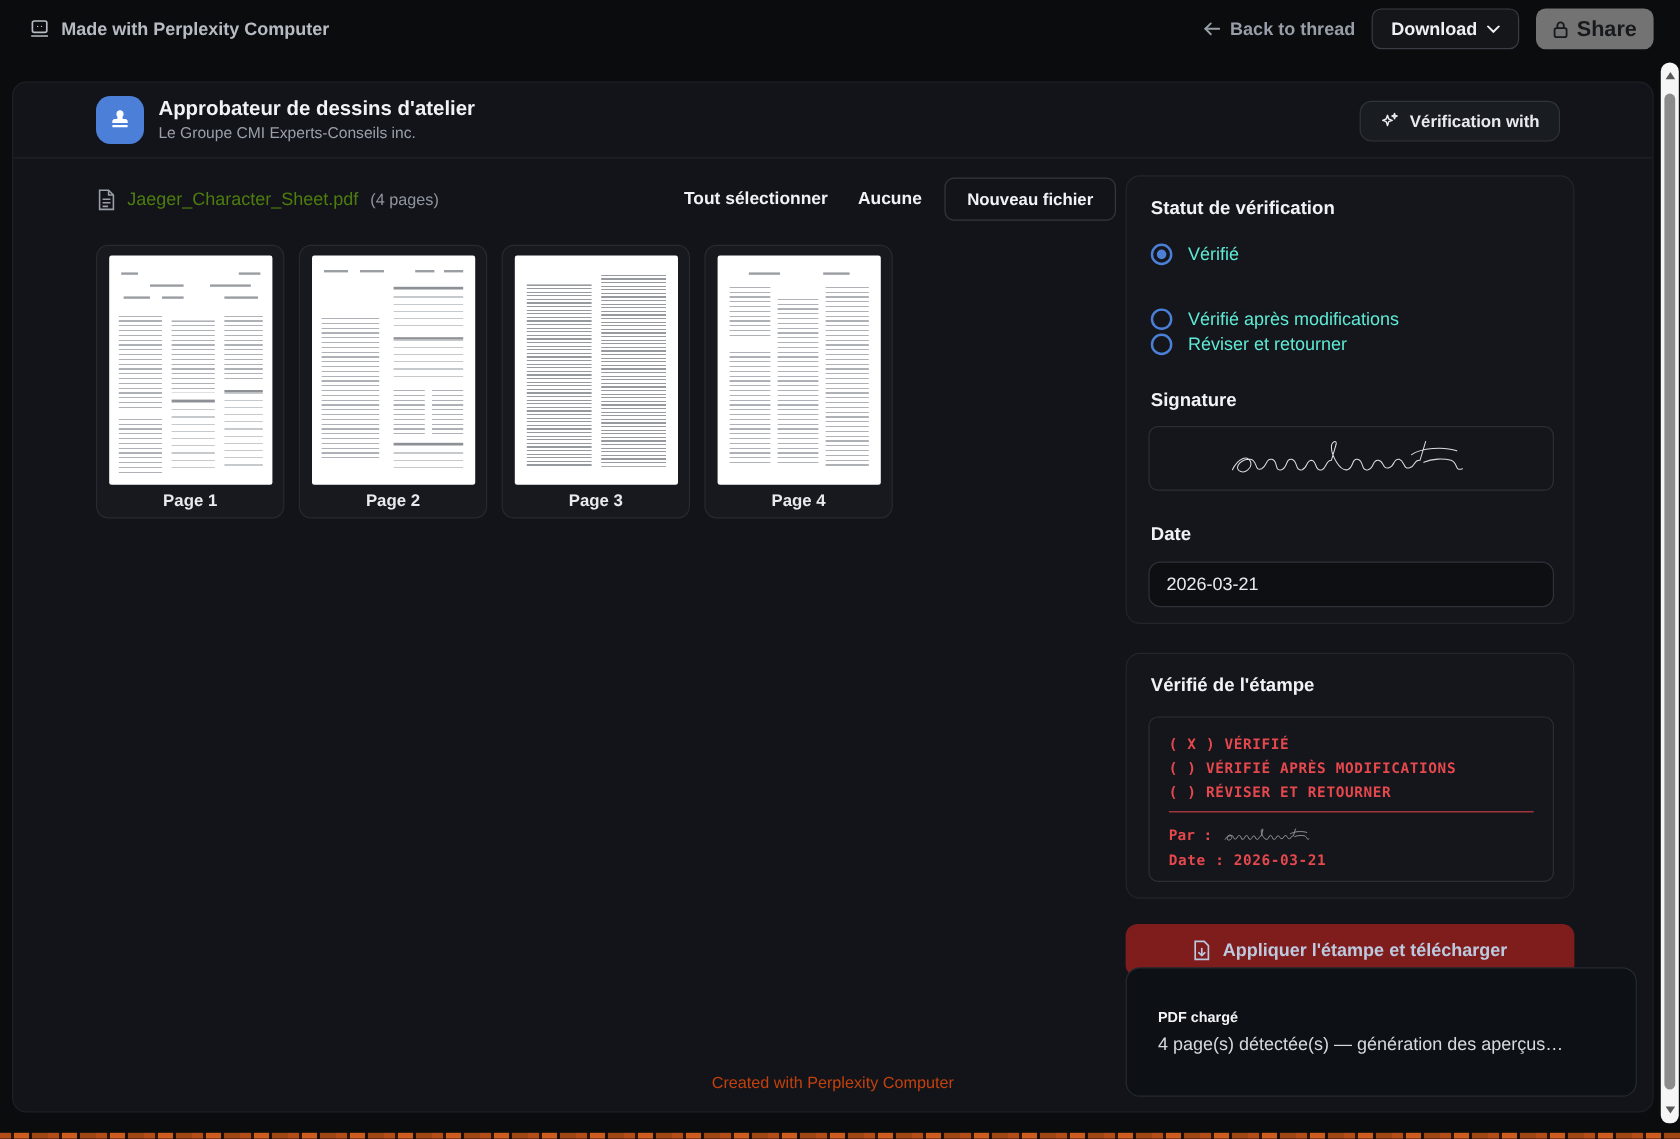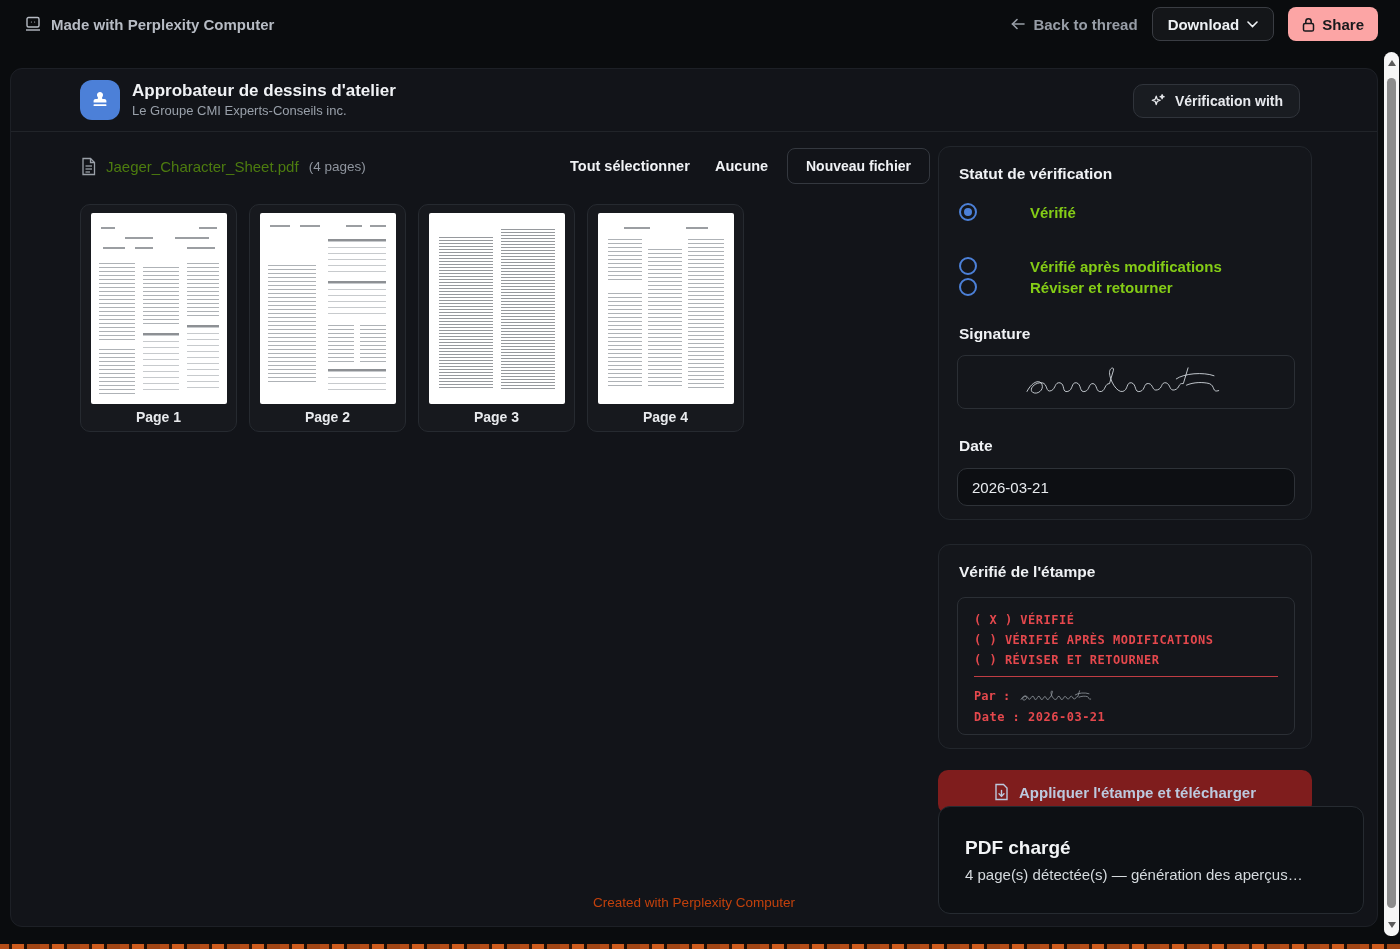--- a/index.html
+++ b/index.html
@@ -5,21 +5,21 @@
   * { margin:0; padding:0; box-sizing:border-box; }
   html,body { width:1400px; height:949px; overflow:hidden; }
   body { background:#0a0c0e; font-family:"Liberation Sans", sans-serif; color:#eef1f4; position:relative; }
 
   
   .topbar { position:absolute; left:0; top:0; width:1400px; height:48px; display:flex; align-items:center; }
   .topbar-left { display:flex; align-items:center; gap:9px; margin-left:24px; color:#b7bcc4; font-size:15px; font-weight:600; }
   .topbar-right { position:absolute; right:22px; top:0; height:48px; display:flex; align-items:center; gap:14px; }
   .back-link { display:flex; align-items:center; gap:7px; color:#989ea7; font-size:15px; font-weight:600; cursor:pointer; }
   .btn-download { display:flex; align-items:center; gap:8px; background:#141619; border:1px solid #3a3d43; border-radius:8px; height:34px; padding:0 15px; color:#eef1f4; font-size:15px; font-weight:600; cursor:pointer; }
-  .btn-share { display:flex; align-items:center; gap:7px; background:#fca5a5; border:none; border-radius:8px; height:34px; padding:0 14px; color:#17191c; font-size:15px; font-weight:700; cursor:pointer; }
+  .btn-share { display:flex; align-items:center; gap:7px; background:#737373; border:none; border-radius:8px; height:34px; padding:0 14px; color:#17191c; font-size:18px; font-weight:700; cursor:pointer; }
 
   
   .card { position:absolute; left:10px; top:68px; width:1368px; height:859px; background:#121419; border:1px solid #1d2026; border-radius:12px; }
   .card-header { position:absolute; left:0; top:0; width:100%; height:63px; border-bottom:1px solid #212429; }
   .app-icon { position:absolute; left:69px; top:11px; width:40px; height:40px; border-radius:12px; background:#4c80d8; display:flex; align-items:center; justify-content:center; }
   .app-title { position:absolute; left:121px; top:12px; font-size:17px; font-weight:700; color:#f0f2f5; }
   .app-subtitle { position:absolute; left:121px; top:34px; font-size:13px; color:#99a0aa; }
   .btn-autoverify { position:absolute; right:77px; top:15px; height:34px; display:flex; align-items:center; gap:9px; padding:0 16px; background:#191c21; border:1px solid #30343b; border-radius:10px; color:#e8eaee; font-size:14px; font-weight:600; cursor:pointer; }
 
   
@@ -42,33 +42,33 @@
   .hd { position:absolute; background:#9b9ea2; height:2px; }
 
   
   .panel { position:absolute; left:927px; width:374px; background:#14161b; border:1px solid #22262c; border-radius:12px; }
   .panel-status { top:77px; height:374px; }
   .panel-stamp { top:475px; height:205px; }
   .panel-title { position:absolute; left:20px; font-size:15.5px; font-weight:700; color:#f0f2f5; }
   .radio-row { position:absolute; left:20px; display:flex; align-items:center; gap:13px; cursor:pointer; }
   .radio { width:18px; height:18px; border-radius:50%; border:2px solid #4c80d8; position:relative; flex:0 0 auto; }
   .radio.checked::after { content:""; position:absolute; left:3px; top:3px; width:8px; height:8px; border-radius:50%; background:#4c80d8; }
-  .radio-label { font-size:15px; font-weight:700; color:#84cc16;margin-left:40px; }
+  .radio-label { font-size:15px; font-weight:400; color:#5eead4; }
   .sig-box { position:absolute; left:18px; top:208px; width:338px; height:54px; border:1px solid #2b2f35; border-radius:8px; background:#14161b; display:flex; align-items:center; justify-content:center; }
   .date-input { position:absolute; left:18px; top:321px; width:338px; height:38px; background:#0d0f13; border:1px solid #2e3238; border-radius:10px; color:#e8ebef; font-size:15px; padding:0 14px; font-family:"Liberation Sans", sans-serif; }
 
   .stamp-box { position:absolute; left:18px; top:52px; width:338px; height:138px; border:1px solid #2b2f35; border-radius:8px; padding:12px 16px; font-family:"DejaVu Sans Mono", monospace; }
   .stamp-line { font-size:12px; font-weight:700; color:#e5484d; line-height:20px; letter-spacing:0.5px; white-space:pre; }
   .stamp-sep { border:none; border-top:1px solid #c03d44; margin:6px 0 8px 0; }
   .stamp-par { font-size:12px; font-weight:700; color:#e5484d; line-height:22px; display:flex; align-items:center; gap:1px; }
 
   .btn-apply { position:absolute; left:927px; top:701px; width:374px; height:44px; background:#7f1d1d; border:none; border-radius:10px; color:#bcc9de; font-size:15px; font-weight:700; display:flex; align-items:center; justify-content:center; gap:10px; cursor:pointer; z-index:1; }
 
   .toast { position:absolute; left:927px; top:737px; width:426px; height:108px; background:#0d1014; border:1px solid #262b31; border-radius:12px; display:flex; flex-direction:column; justify-content:center; gap:7px; padding:0 26px; z-index:5; }
-  .toast-title { font-size:19px; font-weight:700; color:#f2f4f6; }
+  .toast-title { font-size:12px; font-weight:700; color:#f2f4f6; }
   .toast-msg { font-size:15px; color:#d5dade; }
 
   .footer-note { position:absolute; left:0; bottom:16px; width:100%; text-align:center; font-size:13.5px; color:#c2410c; }
 
   
   .scrollbar { position:absolute; left:1384px; top:52px; width:15px; height:884px; background:#f6f6f6; border-radius:8px 8px 7px 7px; z-index:10; }
   .sb-thumb { position:absolute; left:3px; top:26px; width:9px; height:830px; background:#8c8c8c; border-radius:5px; }
   .sb-arrow { position:absolute; left:3.5px; width:0; height:0; border-left:4px solid transparent; border-right:4px solid transparent; }
   .sb-up { top:8px; border-bottom:6px solid #5a5a5a; }
   .sb-down { bottom:8px; border-top:6px solid #5a5a5a; }

